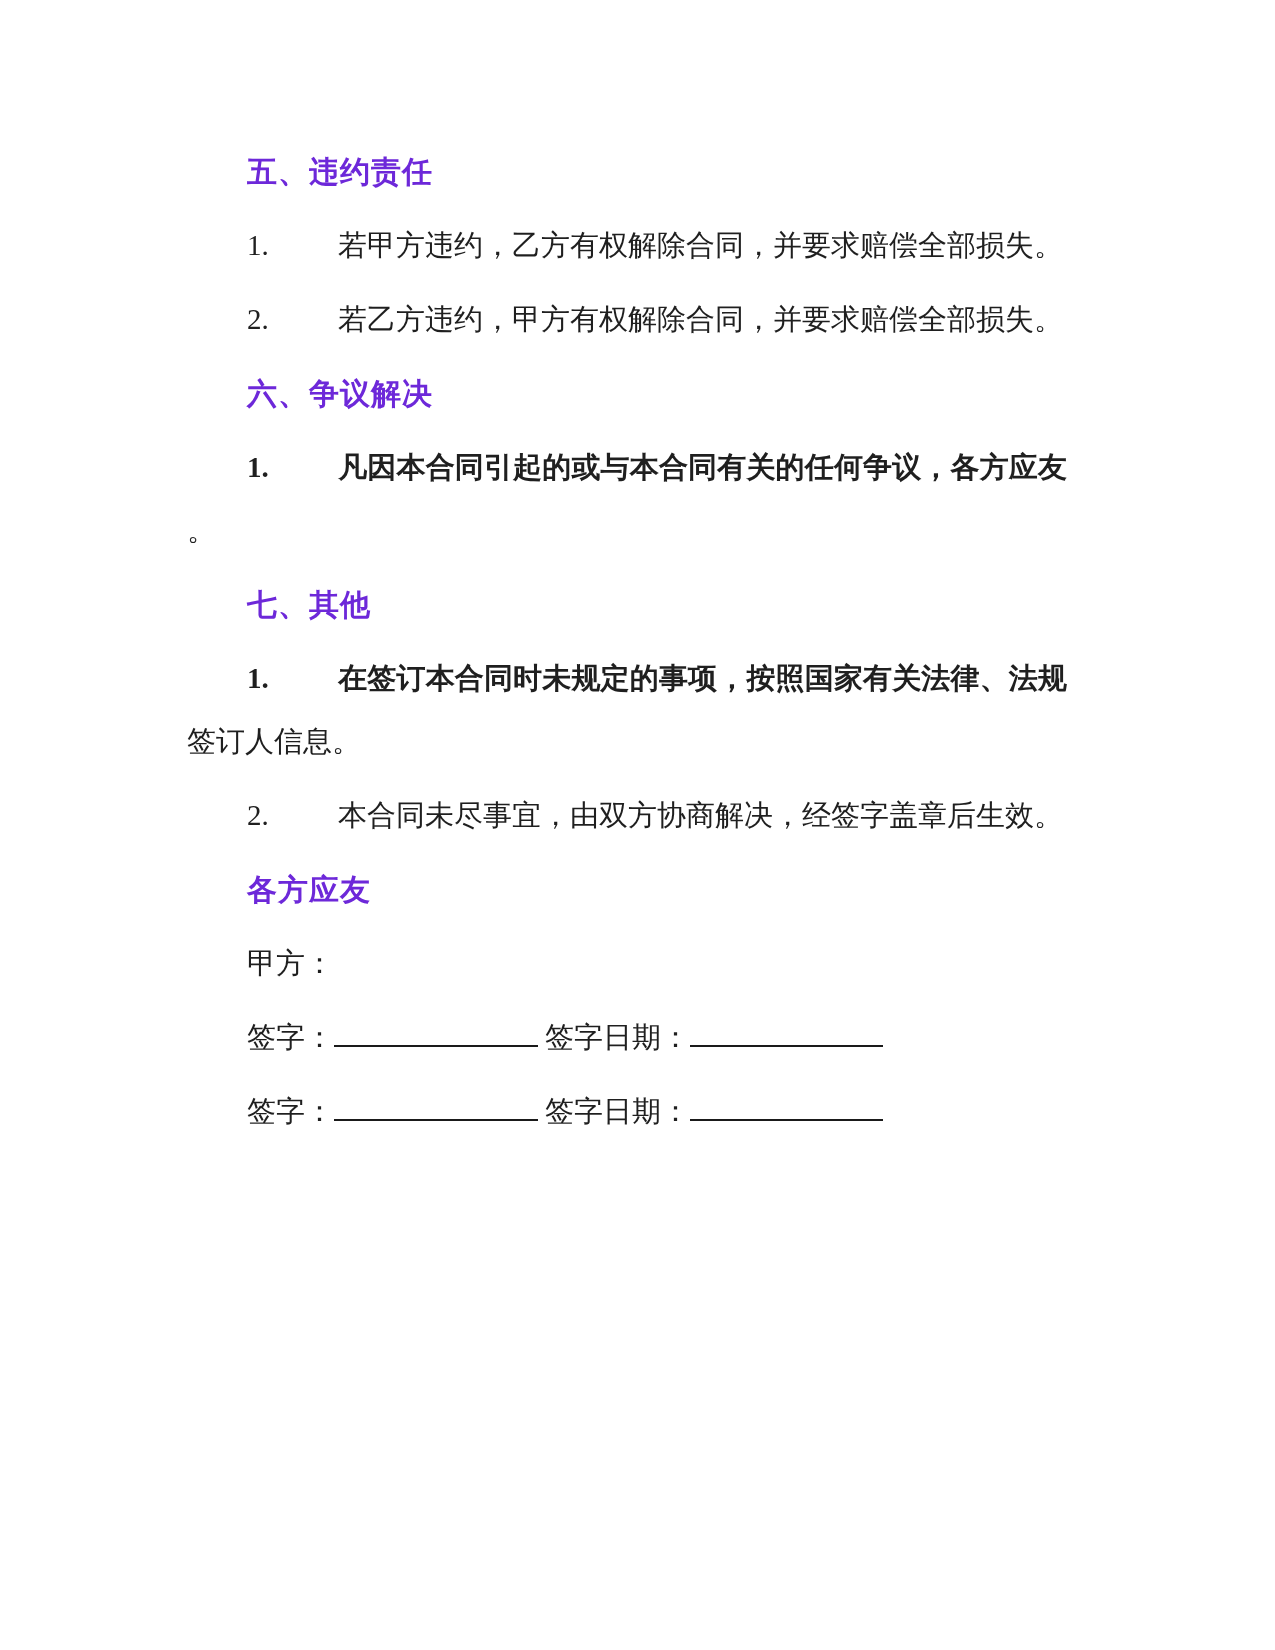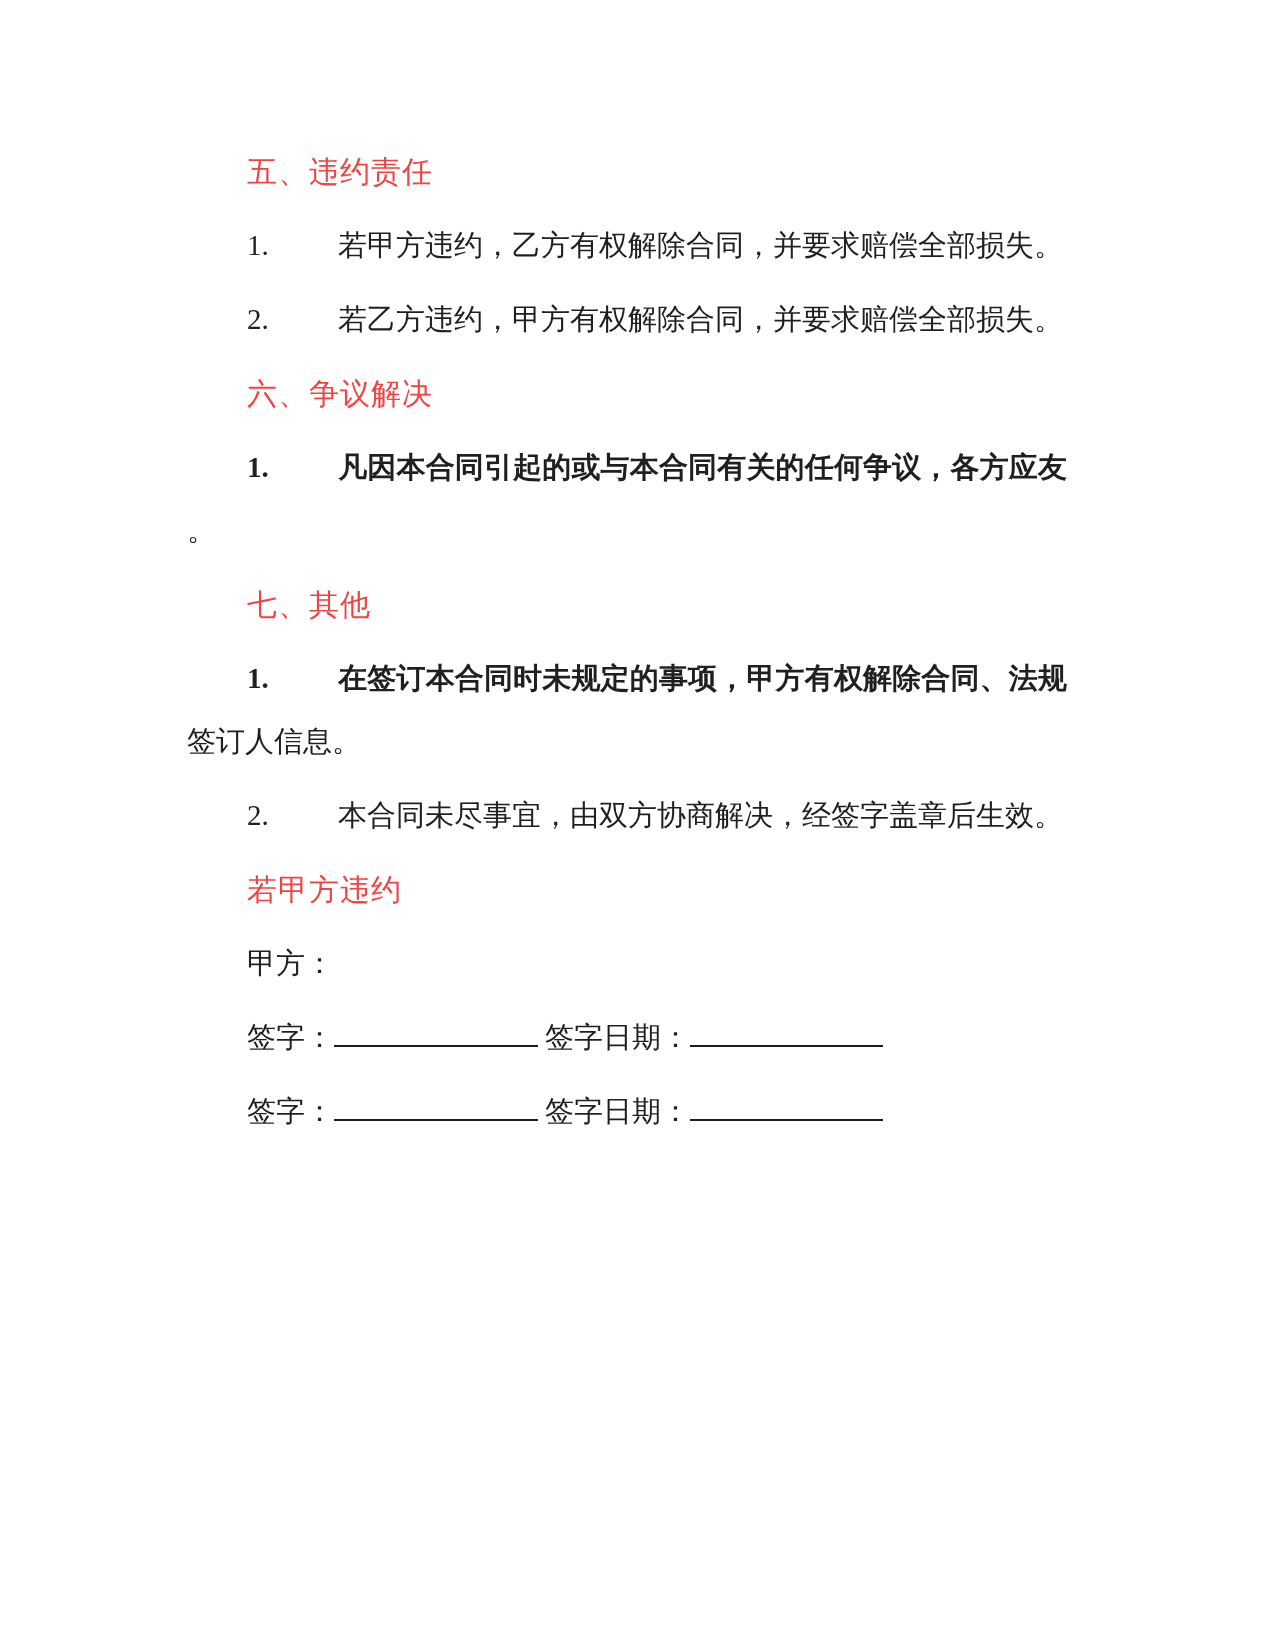--- a/index.html
+++ b/index.html
@@ -17,23 +17,23 @@
     left: 187px;
     top: 140px;
     width: 880px;
     font-size: 29px;
   }
   .para { margin: 0 0 11px 0; }
   .line { line-height: 63px; }
   .first { text-indent: 60px; }
   .j { text-align: justify; text-align-last: justify; font-weight: bold; }
   .heading-line {
-    font-weight: 400;
+    font-weight: 700;
     font-size: 30px;
-    color: #ef4444;
+    color: #6d28d9;
     letter-spacing: 1px;
   }
   .num {
     display: inline-block;
     width: 91px;
     text-indent: 0;
     font-family: "Liberation Serif", "DejaVu Serif", serif;
     font-size: 29px;
   }
   .blank {
@@ -69,30 +69,30 @@
     <div class="para">
       <div class="line first j"><span class="num">1.</span><span>凡因本合同引起的或与本合同有关的任何争议，各方应友</span></div>
       <div class="line">。</div>
     </div>
 
     <div class="para">
       <div class="line first heading-line">七、其他</div>
     </div>
 
     <div class="para">
-      <div class="line first j"><span class="num">1.</span><span>在签订本合同时未规定的事项，甲方有权解除合同、法规</span></div>
+      <div class="line first j"><span class="num">1.</span><span>在签订本合同时未规定的事项，按照国家有关法律、法规</span></div>
       <div class="line">签订人信息。</div>
     </div>
 
     <div class="para">
       <div class="line first"><span class="num">2.</span><span>本合同未尽事宜，由双方协商解决，经签字盖章后生效。</span></div>
     </div>
 
     <div class="para">
-      <div class="line first heading-line">若甲方违约</div>
+      <div class="line first heading-line">各方应友</div>
     </div>
 
     <div class="para">
       <div class="line first">甲方：</div>
     </div>
 
     <div class="para">
       <div class="line first"><span>签字：</span><span class="blank blank-sign"></span><span>签字日期：</span><span class="blank blank-date"></span></div>
     </div>
 

